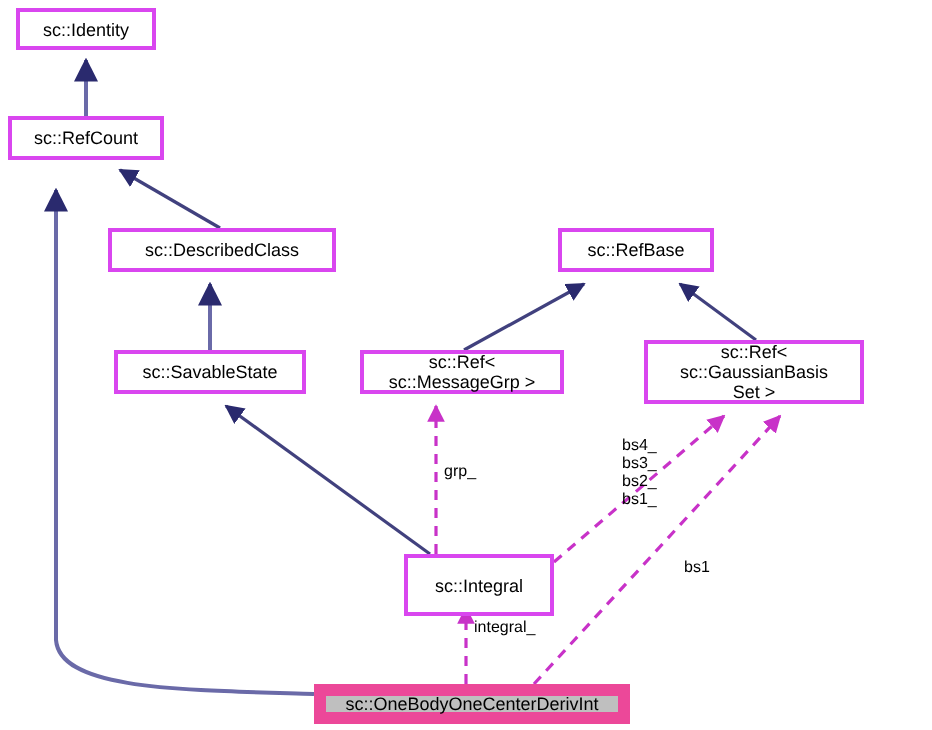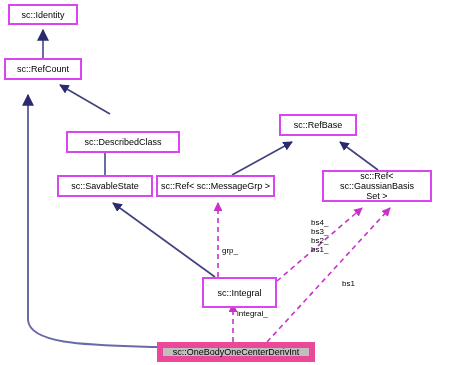--- a/index.html
+++ b/index.html
@@ -109,36 +109,36 @@
 
     <g>
       <line x1="267" y1="342" x2="390" y2="208" stroke="#c832c8" stroke-width="1.6" stroke-dasharray="5,4" marker-end="url(#arrow-assoc)"></line>
     </g>
   </svg>
 
   <div class="node" style="left:8px; top:4px; width:70px; height:21px;">sc::Identity</div>
 
   <div class="node" style="left:4px; top:58px; width:78px; height:22px;">sc::RefCount</div>
 
-  <div class="node" style="left:54px; top:131px; width:114px; height:22px;margin-left:12px;">sc::DescribedClass</div>
+  <div class="node" style="left:54px; top:114px; width:114px; height:22px;">sc::DescribedClass</div>
 
   <div class="node" style="left:279px; top:114px; width:78px; height:22px;">sc::RefBase</div>
 
   <div class="node" style="left:57px; top:175px; width:96px; height:22px;">sc::SavableState</div>
 
-  <div class="node" style="left:156px; top:175px; width:119px; height:22px;">sc::Ref&lt; sc::MessageGrp &gt;</div>
+  <div class="node" style="left:180px; top:175px; width:102px; height:22px;">sc::Ref&lt; sc::MessageGrp &gt;</div>
 
   <div class="node" style="left:322px; top:170px; width:110px; height:32px;">sc::Ref&lt; sc::GaussianBasis
 Set &gt;</div>
 
   <div class="node" style="left:202px; top:277px; width:75px; height:31px;">sc::Integral</div>
 
   <div class="node highlight" style="left:157px; top:342px; width:158px; height:20px;">sc::OneBodyOneCenterDerivInt</div>
 
-  <div class="edge-label" style="left:222px; top:246px;">grp_</div>
+  <div class="edge-label" style="left:222px; top:231px;">grp_</div>
 
   <div class="edge-label" style="left:311px; top:218px;">bs4_
 bs3_
 bs2_
 bs1_</div>
 
   <div class="edge-label" style="left:342px; top:279px;">bs1</div>
 
   <div class="edge-label" style="left:237px; top:309px;">integral_</div>
 

